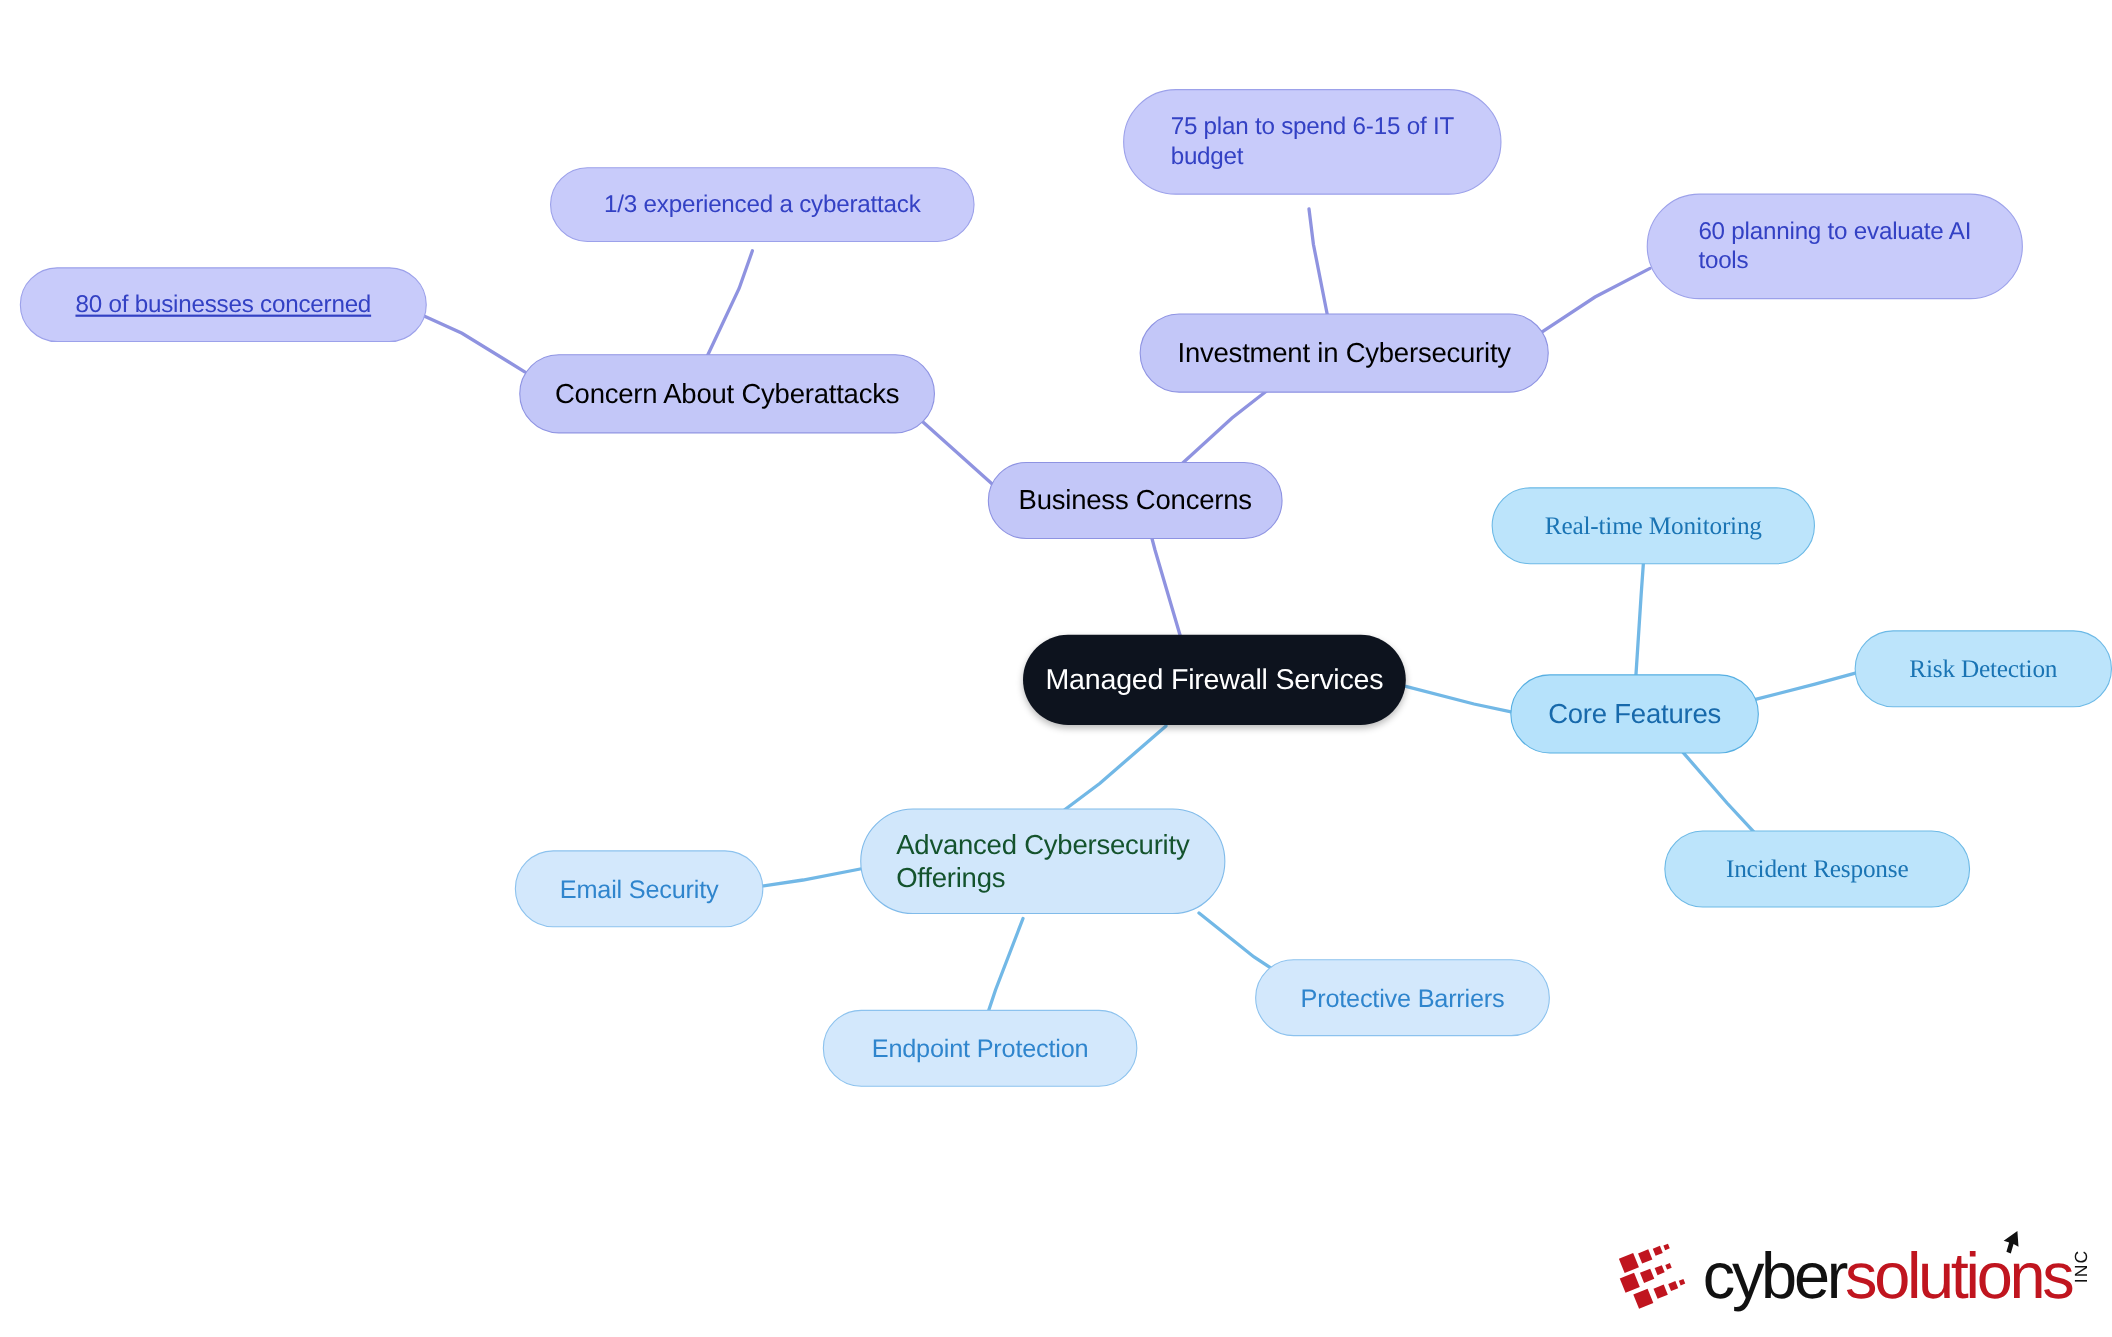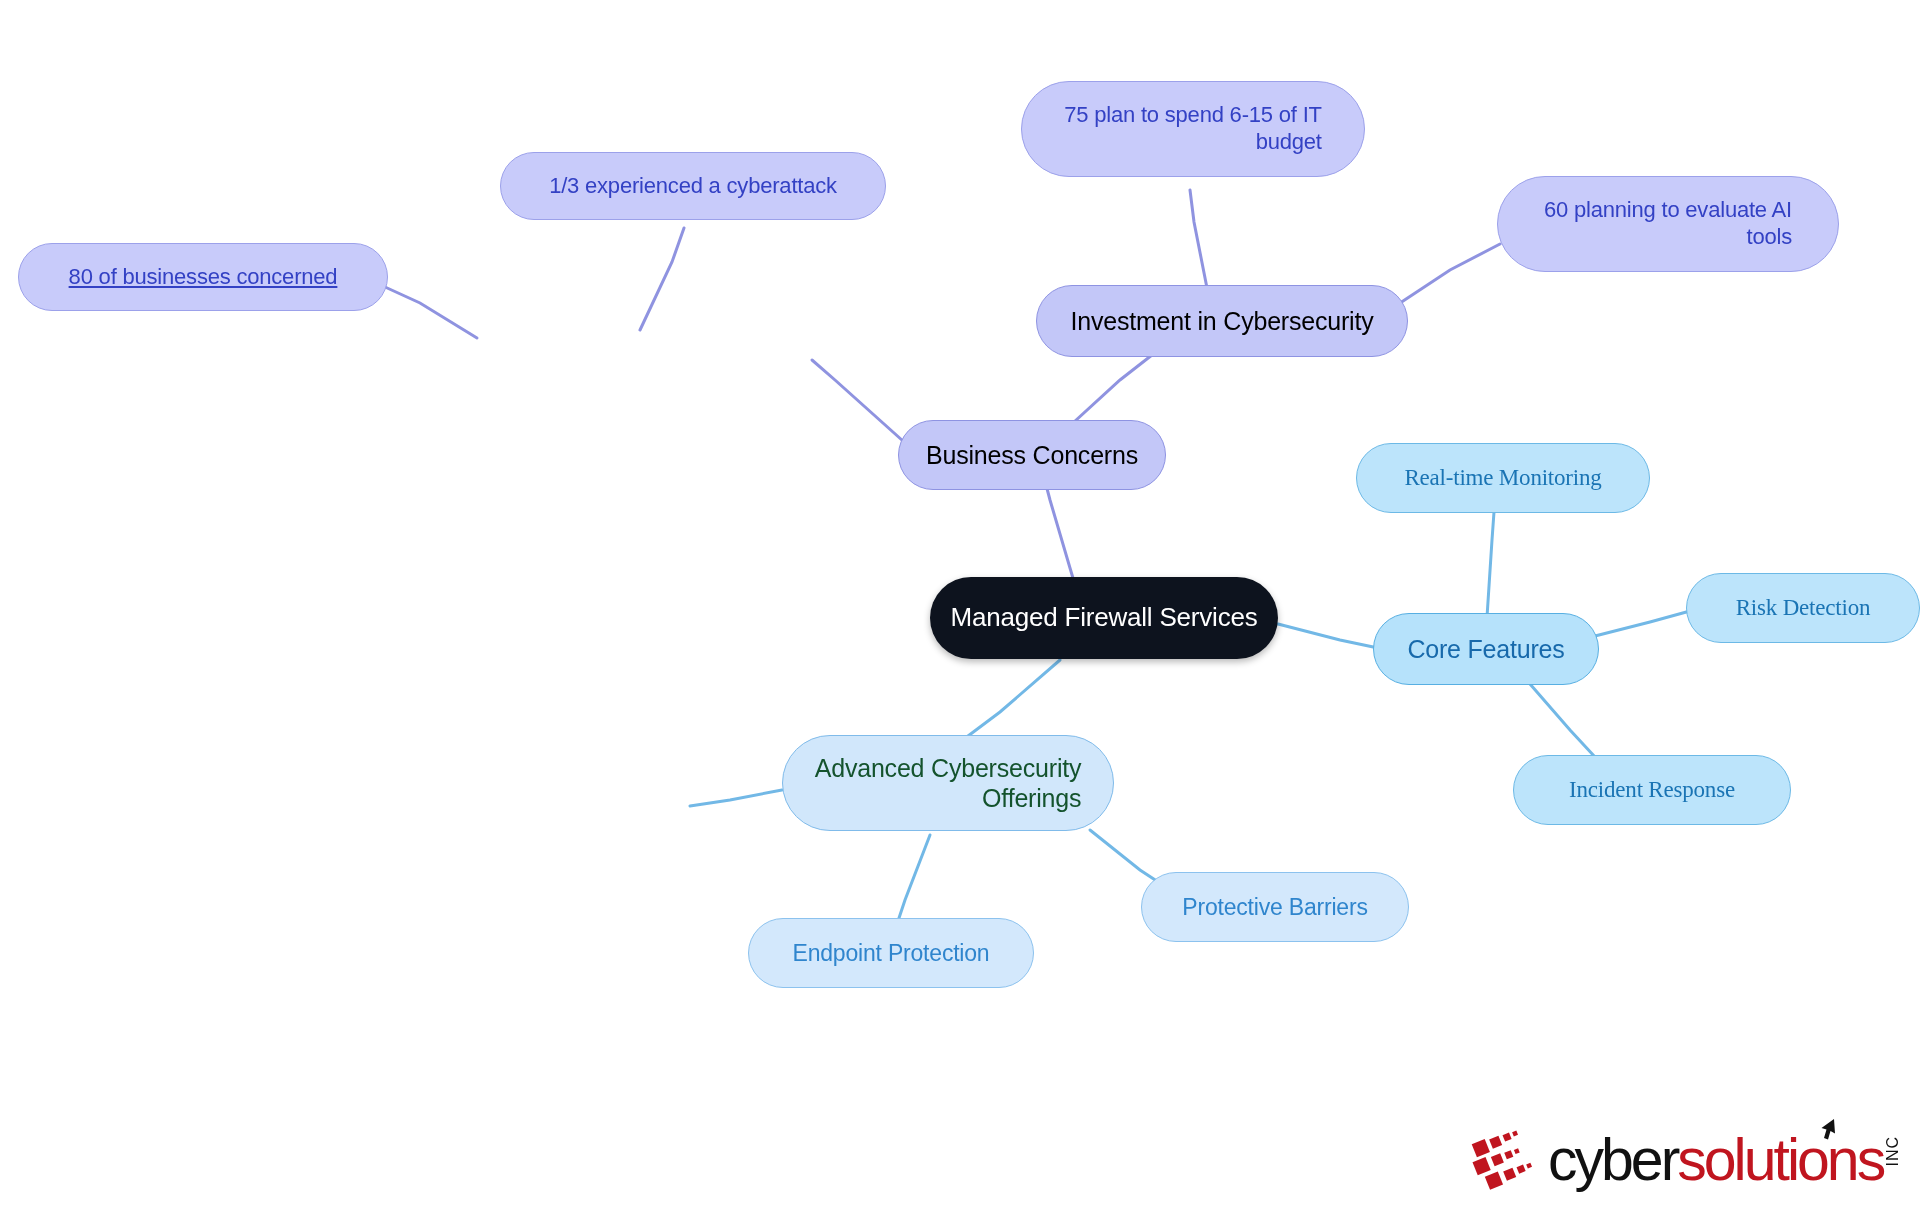--- a/index.html
+++ b/index.html
@@ -27,21 +27,21 @@
     width: 1920px;
     height: 1215px;
     pointer-events: none;
   }
   .node {
     position: absolute;
     box-sizing: border-box;
     display: flex;
     align-items: center;
     justify-content: center;
-    text-align: right;
+    text-align: left;
     border-radius: 999px;
     line-height: 1.22;
     white-space: pre-line;
     padding: 0 18px;
     letter-spacing: -0.2px;
   }
   
   .node.root {
     background: #0d131e;
     color: #ffffff;
@@ -174,20 +174,21 @@
       <path d="M 930 835 L 905 900 L 893 936" stroke="#72b8e6" stroke-width="3"></path>
 
       <path d="M 1090 830 L 1140 870 L 1172 891" stroke="#72b8e6" stroke-width="3"></path>
     </g>
   </svg>
 
   <div class="node root" style="left:930px; top:577px; width:348px; height:82px;">Managed Firewall Services</div>
 
   <div class="node purple-branch" style="left:898px; top:420px; width:268px; height:70px;">Business Concerns</div>
 
+  <div class="node purple-branch" style="left:472px; top:322px; width:378px; height:72px;">Concern About Cyberattacks</div>
 
   <div class="node purple-branch" style="left:1036px; top:285px; width:372px; height:72px;">Investment in Cybersecurity</div>
 
   <div class="node purple-leaf" style="left:18px; top:243px; width:370px; height:68px;text-decoration:underline;">80 of businesses concerned</div>
 
   <div class="node purple-leaf" style="left:500px; top:152px; width:386px; height:68px;">1/3 experienced a cyberattack</div>
 
   <div class="node purple-leaf" style="left:1021px; top:81px; width:344px; height:96px;">75 plan to spend 6-15 of IT
 budget</div>
 
@@ -198,20 +199,21 @@
 
   <div class="node blue-leaf" style="left:1356px; top:443px; width:294px; height:70px;">Real-time Monitoring</div>
 
   <div class="node blue-leaf" style="left:1686px; top:573px; width:234px; height:70px;">Risk Detection</div>
 
   <div class="node blue-leaf" style="left:1513px; top:755px; width:278px; height:70px;">Incident Response</div>
 
   <div class="node lblue-branch" style="left:782px; top:735px; width:332px; height:96px;">Advanced Cybersecurity
 Offerings</div>
 
+  <div class="node lblue-leaf" style="left:468px; top:773px; width:226px; height:70px;">Email Security</div>
 
   <div class="node lblue-leaf" style="left:748px; top:918px; width:286px; height:70px;">Endpoint Protection</div>
 
   <div class="node lblue-leaf" style="left:1141px; top:872px; width:268px; height:70px;">Protective Barriers</div>
 
   <div id="logo">
     <svg id="logo-mark" viewBox="0 0 74 74" xmlns="http://www.w3.org/2000/svg">
       <g fill="#c0151f" transform="rotate(-22 37 37)">
 
         <rect x="12" y="10" width="14" height="14"></rect>

